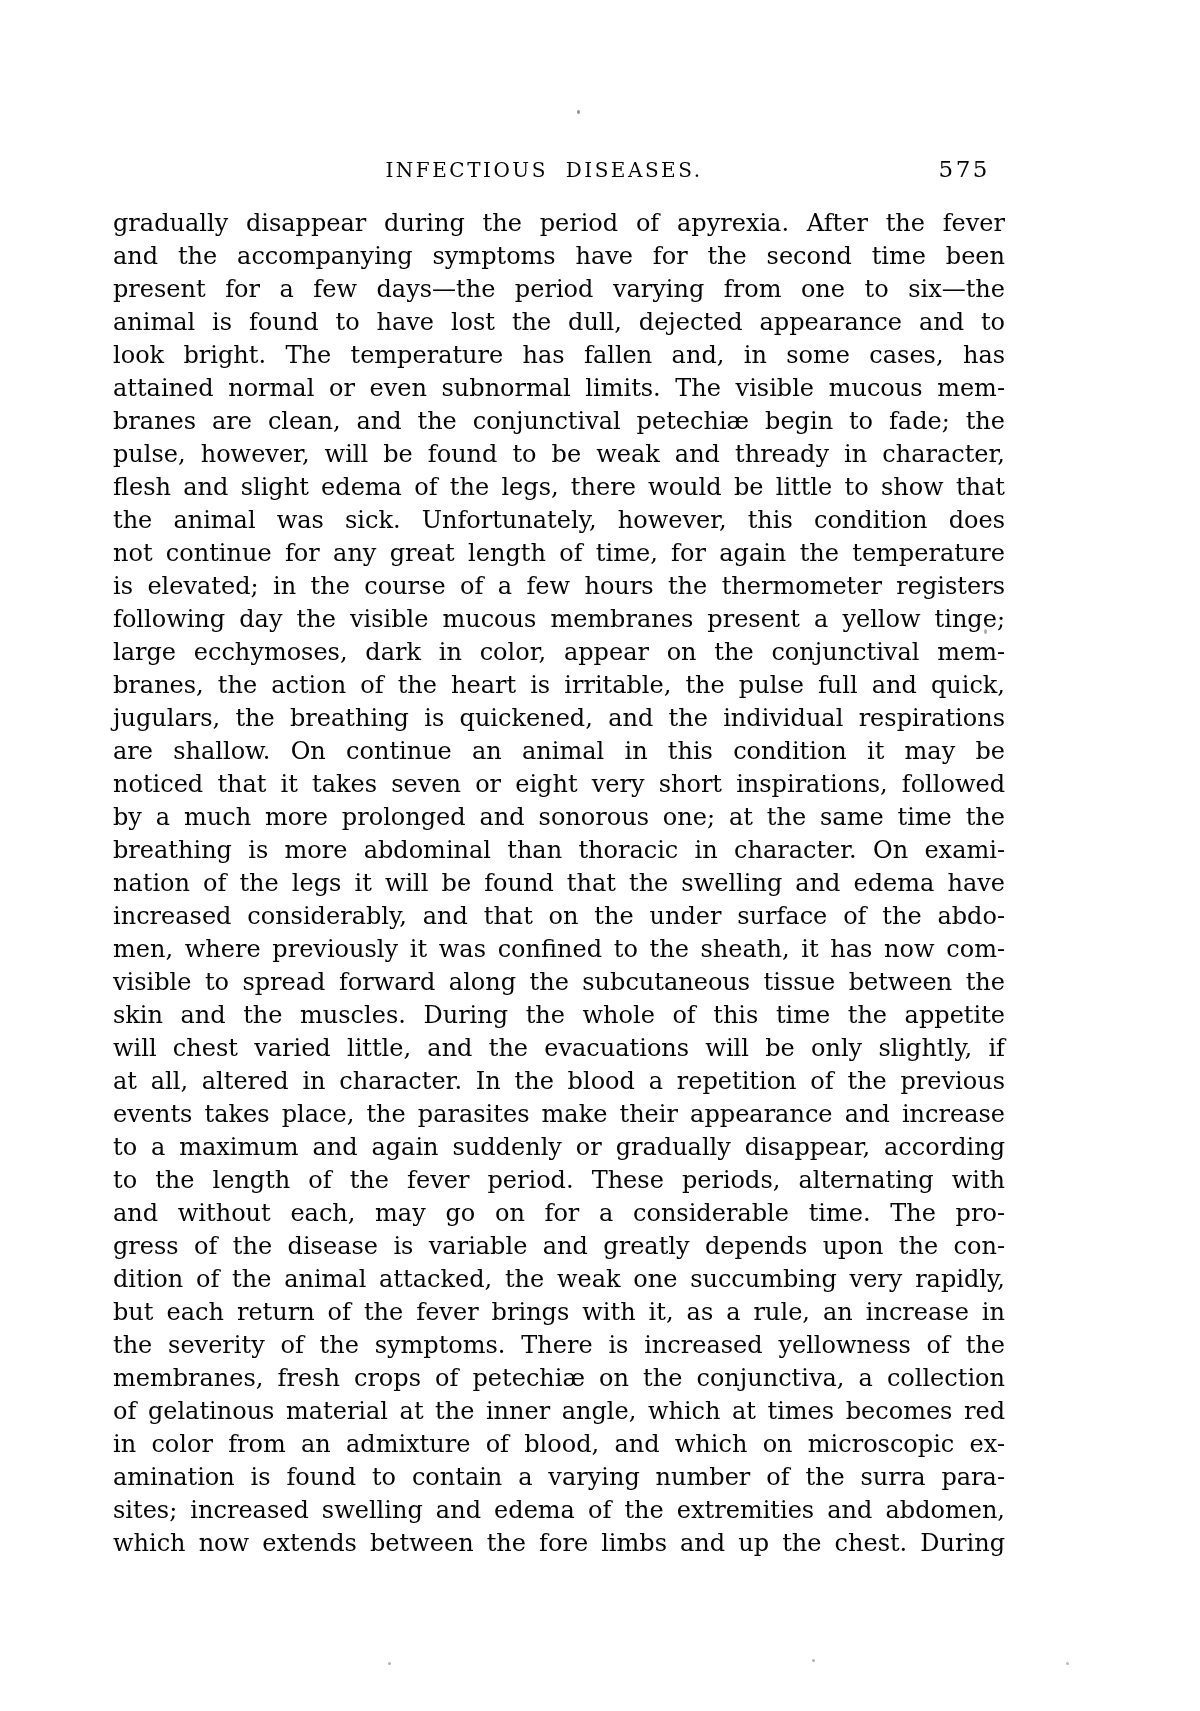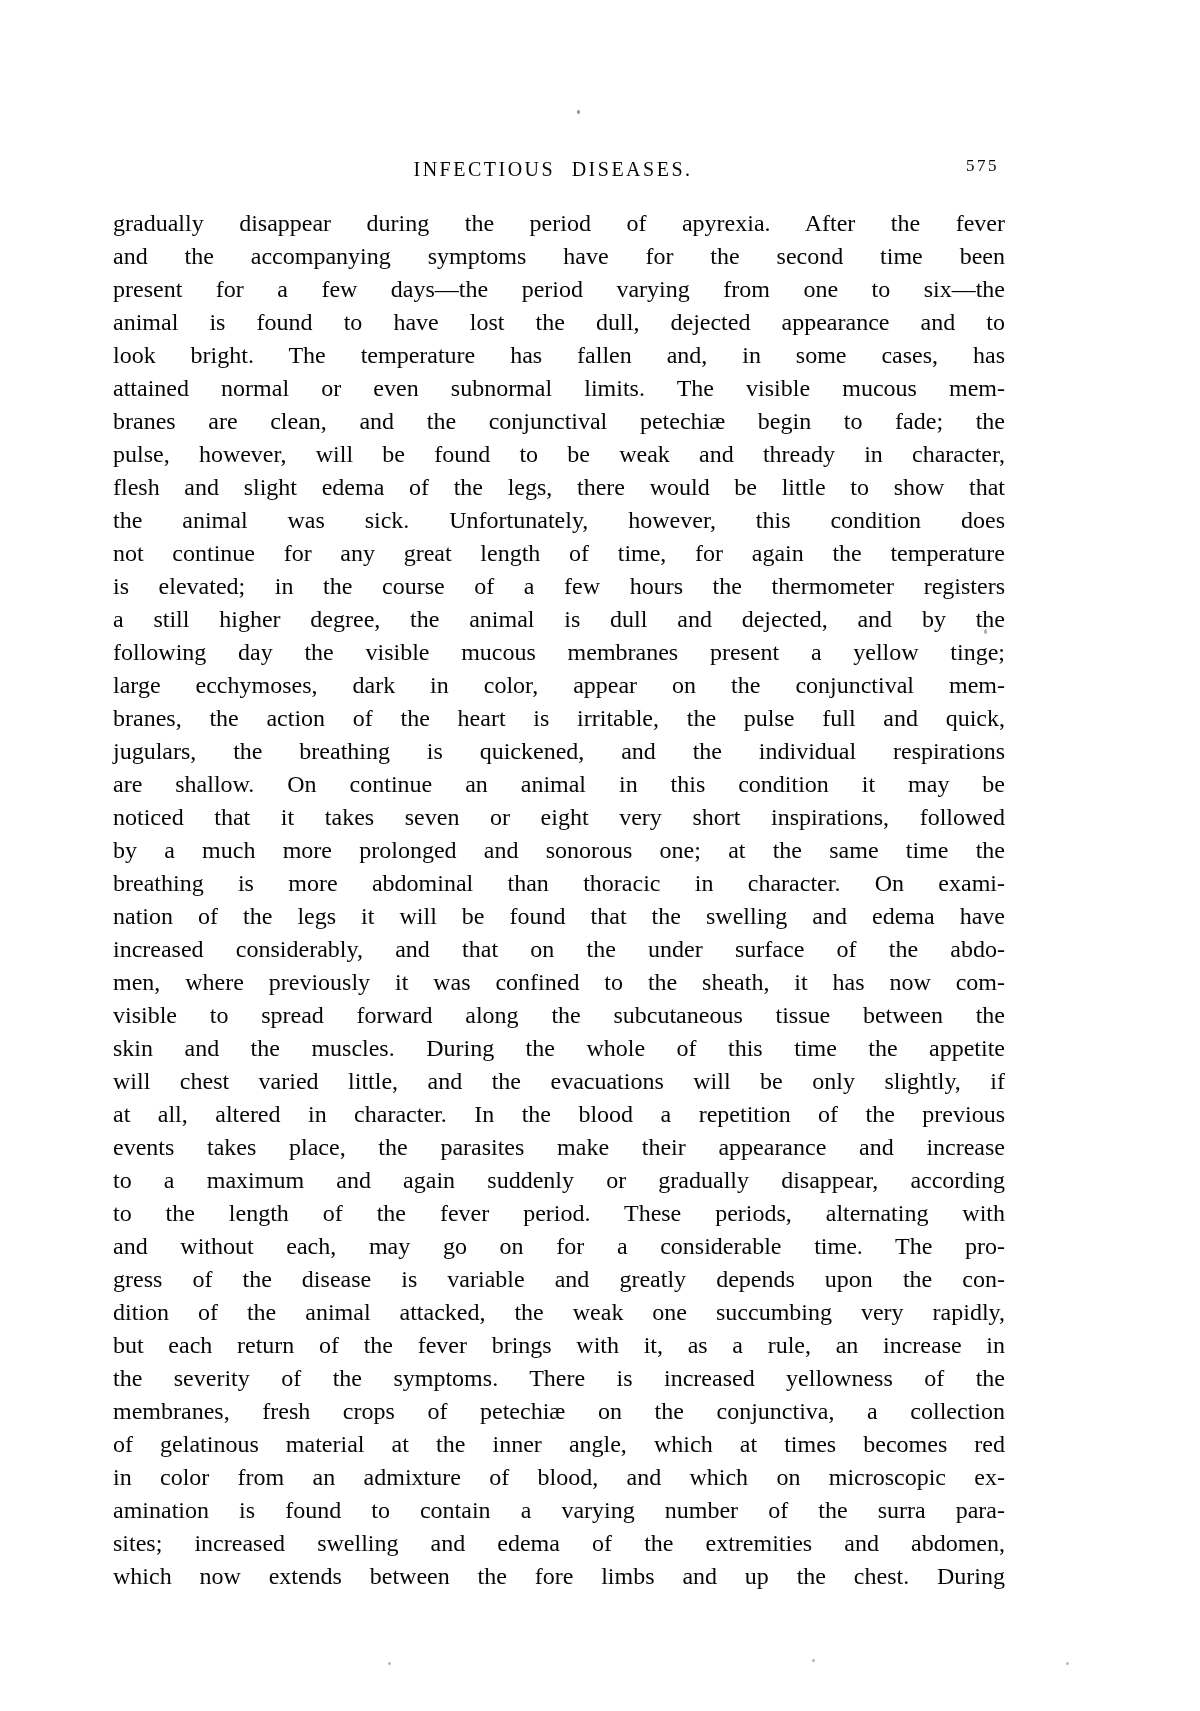--- a/index.html
+++ b/index.html
@@ -16,59 +16,57 @@
     position: relative;
     width: 1200px;
     height: 1711px;
     background: #ffffff;
     color: #060606;
     font-family: "DejaVu Serif", "Liberation Serif", serif;
   }
   .running-head {
     position: absolute;
     top: 156px;
-    left: 107px;
+    left: 98px;
     width: 892px;
     height: 34px;
-    font-family: Liberation Serif, serif;
   }
   .head-title {
     position: absolute;
     left: 0;
     right: 0;
     top: 2px;
     text-align: center;
     font-size: 20px;
     letter-spacing: 2.5px;
     word-spacing: 9px;
     white-space: nowrap;
   }
   .page-num {
     position: absolute;
     right: 0;
     top: 0;
-    font-size: 17px;
+    font-size: 23px;
     letter-spacing: 2.5px;
   }
   .body-text {
     position: absolute;
     top: 207px;
     left: 113px;
     width: 892px;
     font-size: 24px;
     line-height: 33px;
     text-rendering: optimizeLegibility;
   }
   .line {
     text-align: justify;
     text-align-last: justify;
     -moz-text-align-last: justify;
     text-justify: inter-word;
     white-space: normal;
-    font-family: Liberation Serif, serif;
   }
   
   .speck {
     position: absolute;
     background: #555;
     border-radius: 50%;
     opacity: 0.65;
   }
   .speck-1 { left: 577px;  top: 110px;  width: 3px; height: 4px; }
   .speck-2 { left: 984px;  top: 629px;  width: 3px; height: 5px; opacity: 0.5; }
@@ -92,21 +90,20 @@
       <div class="line">present for a few days—the period varying from one to six—the</div>
       <div class="line">animal is found to have lost the dull, dejected appearance and to</div>
       <div class="line">look bright. The temperature has fallen and, in some cases, has</div>
       <div class="line">attained normal or even subnormal limits. The visible mucous mem-</div>
       <div class="line">branes are clean, and the conjunctival petechiæ begin to fade; the</div>
       <div class="line">pulse, however, will be found to be weak and thready in character,</div>
       <div class="line">flesh and slight edema of the legs, there would be little to show that</div>
       <div class="line">the animal was sick. Unfortunately, however, this condition does</div>
       <div class="line">not continue for any great length of time, for again the temperature</div>
       <div class="line">is elevated; in the course of a few hours the thermometer registers</div>
-      <div class="line">a still higher degree, the animal is dull and dejected, and by the</div>
       <div class="line">following day the visible mucous membranes present a yellow tinge;</div>
       <div class="line">large ecchymoses, dark in color, appear on the conjunctival mem-</div>
       <div class="line">branes, the action of the heart is irritable, the pulse full and quick,</div>
       <div class="line">jugulars, the breathing is quickened, and the individual respirations</div>
       <div class="line">are shallow. On continue an animal in this condition it may be</div>
       <div class="line">noticed that it takes seven or eight very short inspirations, followed</div>
       <div class="line">by a much more prolonged and sonorous one; at the same time the</div>
       <div class="line">breathing is more abdominal than thoracic in character. On exami-</div>
       <div class="line">nation of the legs it will be found that the swelling and edema have</div>
       <div class="line">increased considerably, and that on the under surface of the abdo-</div>

